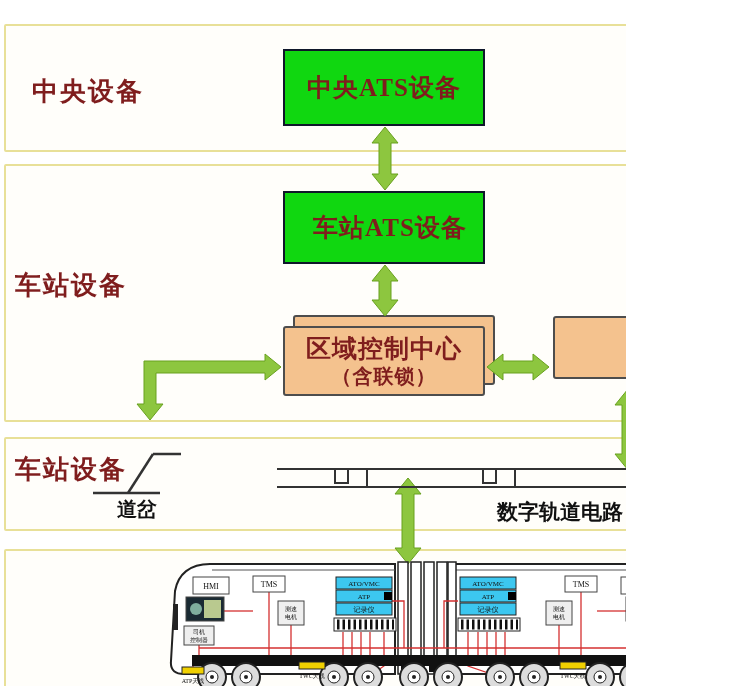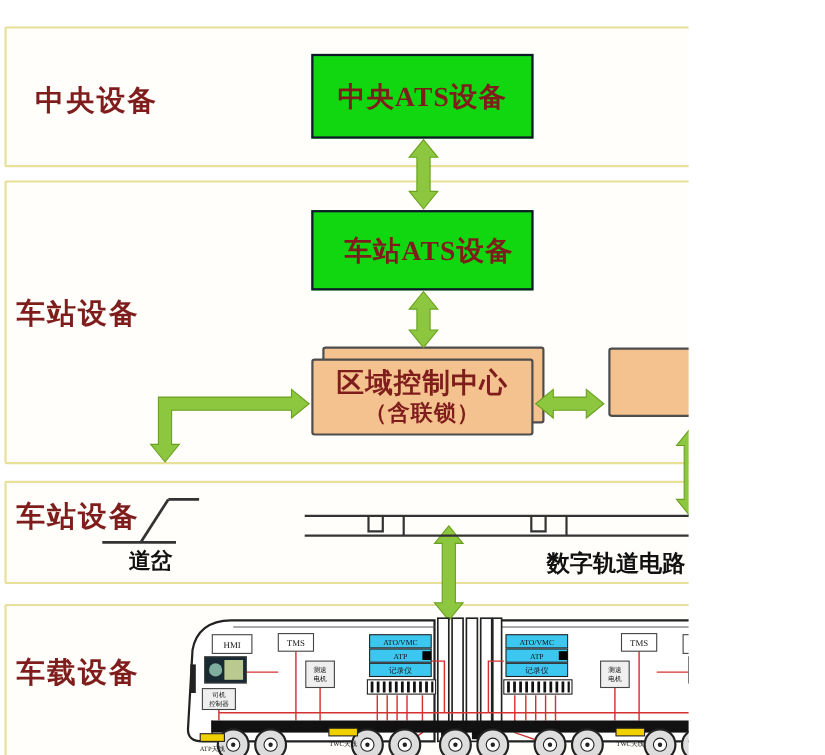--- a/index.html
+++ b/index.html
@@ -37,21 +37,20 @@
 <div id="stage">
 
   <div class="band" style="top:8px;height:128px;"></div>
   <div class="band" style="top:148px;height:258px;"></div>
   <div class="band" style="top:421px;height:94px;"></div>
   <div class="band" style="top:533px;height:148px;"></div>
 
   <div class="band-label" style="left:32px;top:58px;">中央设备</div>
   <div class="band-label" style="left:15px;top:252px;">车站设备</div>
   <div class="band-label" style="left:15px;top:436px;">车站设备</div>
-  <div class="band-label" style="left:15px;top:578px;">车载设备</div>
 
   <div class="gbox" style="left:283px;top:33px;width:202px;height:77px;">中央ATS设备</div>
   <div class="gbox" style="left:283px;top:175px;width:202px;height:73px;padding-left:12px;">车站ATS设备</div>
 
   <div class="obox-back" style="left:293px;top:299px;width:202px;height:70px;"></div>
   <div class="obox" style="left:283px;top:310px;width:202px;height:70px;">
     <div>区域控制中心</div>
     <div class="l2">（含联锁）</div>
   </div>
 

